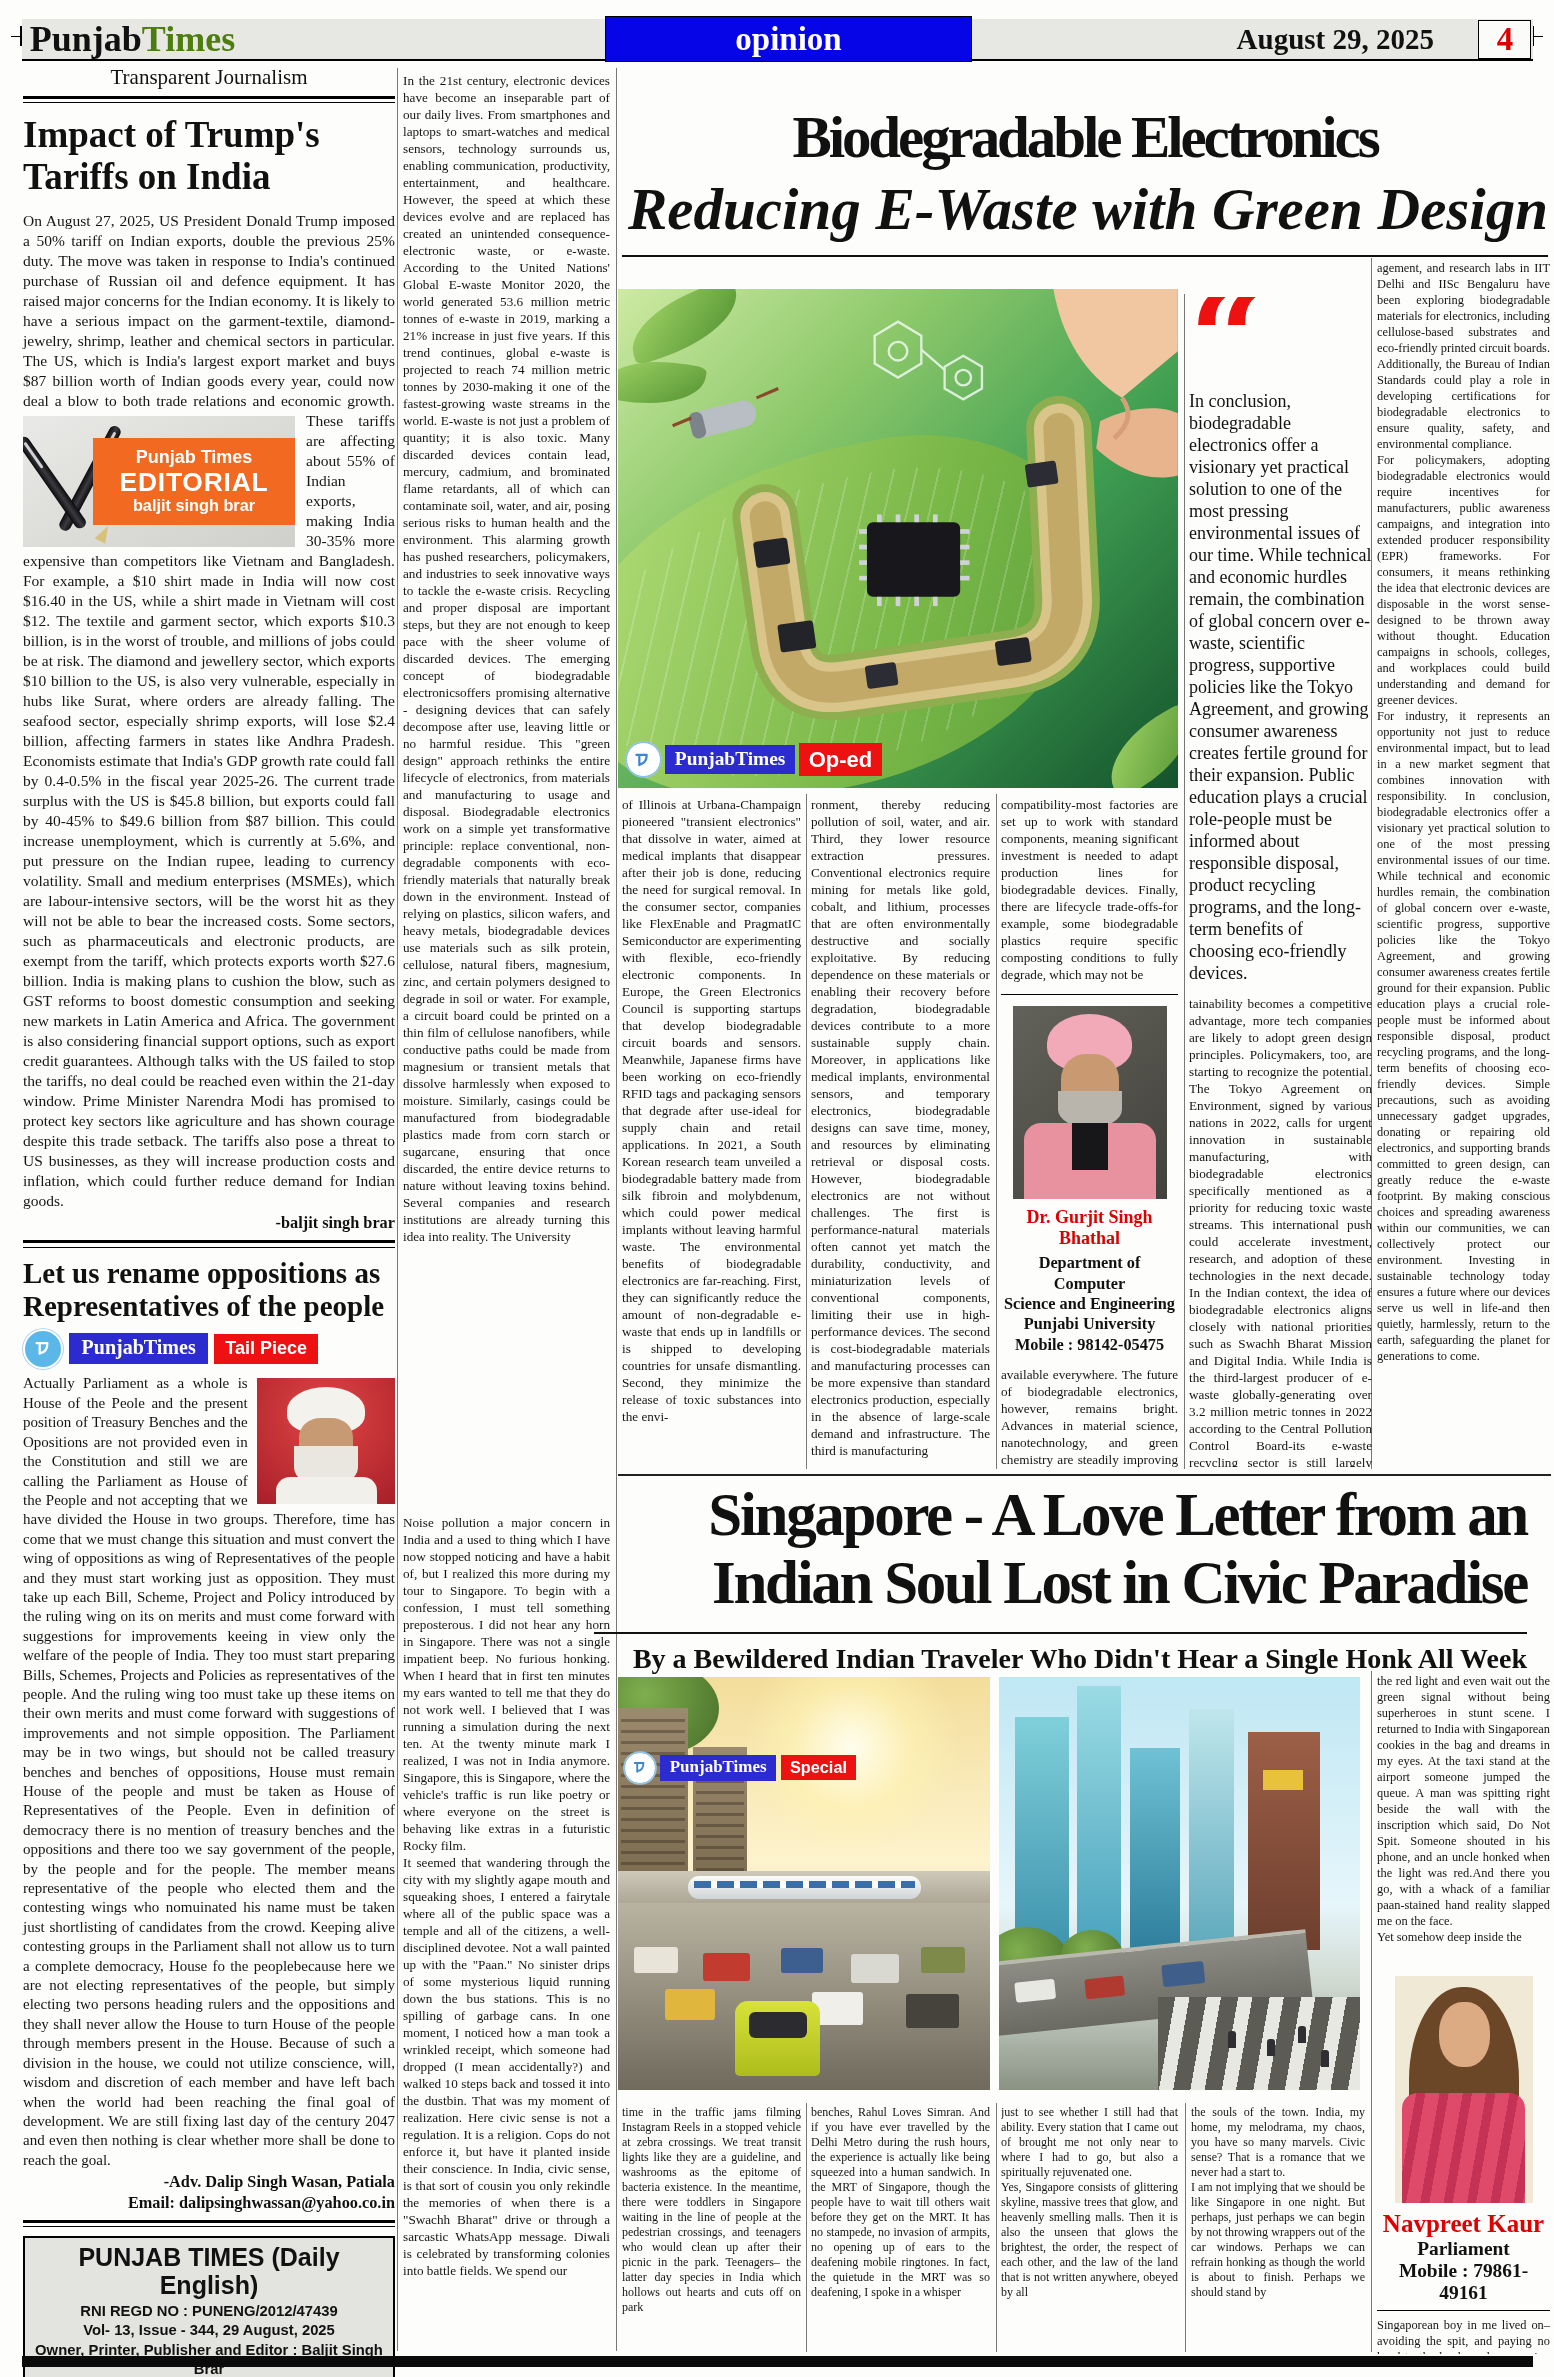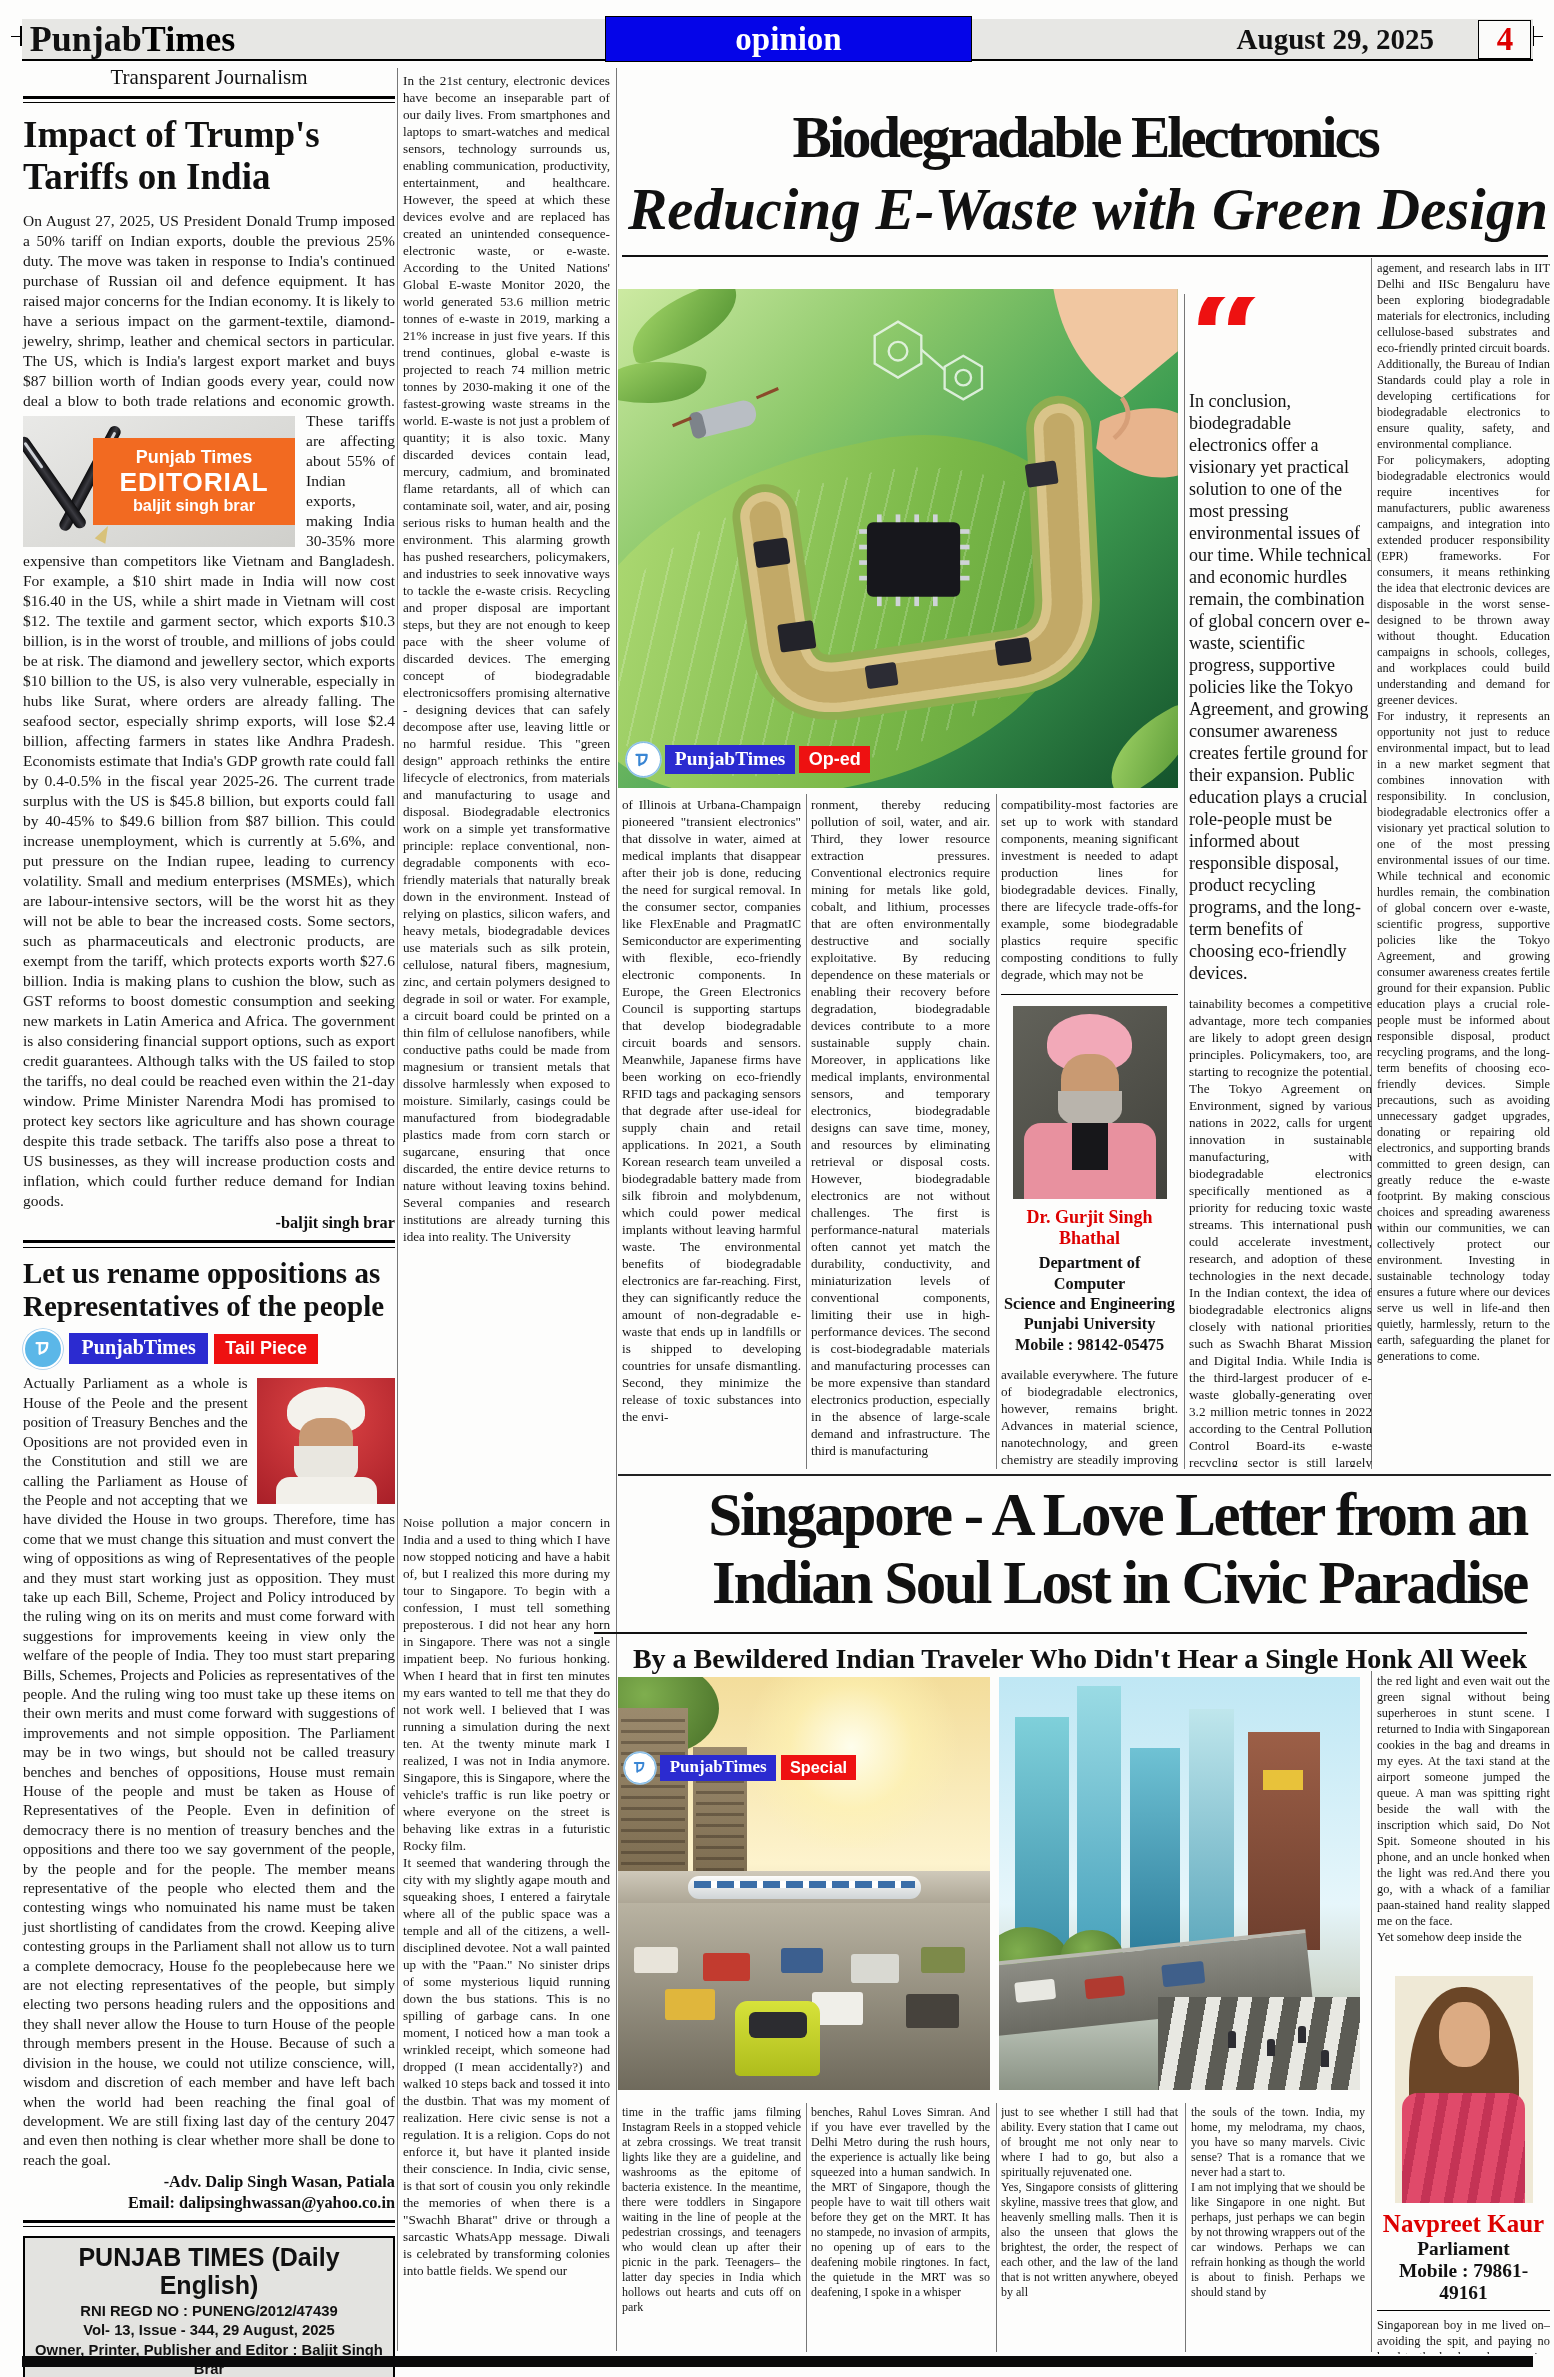--- a/index.html
+++ b/index.html
@@ -7,21 +7,21 @@
   .abs{position:absolute;}
   
   .reg{position:absolute;top:26.4px;font-family:"Liberation Sans",sans-serif;font-weight:bold;font-size:13.2px;letter-spacing:1.6px;display:flex;align-items:center;gap:4.7px;}
   .reg .c{color:#29abe2}.reg .m{color:#ec008c}.reg .y{color:#ffe400}.reg .k{color:#000}
   .cross{position:relative;width:20px;height:20px;display:inline-block}
   .cross:before{content:"";position:absolute;left:0;right:0;top:9.3px;height:1.6px;background:#000}
   .cross:after{content:"";position:absolute;top:0;bottom:0;left:9.3px;width:1.6px;background:#000}
   
   .masthead{left:22px;top:18.7px;width:1511px;height:40px;background:#e7e7e4;border-bottom:2.3px solid #000;}
   .brand{position:absolute;left:7.8px;top:0px;font-size:36px;font-weight:bold;line-height:40px;}
-  .brand .red{color:#000000}
+  .brand .red{color:#4d7c0f}
   .section-box{position:absolute;left:583px;top:-2.3px;width:365px;height:44px;background:#0505e8;border:1.6px solid #000;display:flex;align-items:center;justify-content:center;}
   .section-box span{color:#fff;font-size:33px;font-weight:bold;}
   .mdate{position:absolute;right:99px;top:3.9px;font-size:29px;font-weight:bold;}
   .pagenum{position:absolute;right:1.6px;top:1.6px;width:51px;height:37px;background:#fbfbfa;border:1.6px solid #000;display:flex;align-items:center;justify-content:center;color:#dd0000;font-size:33px;font-weight:bold;}
   
   .dblrule{border-top:3.1px solid #000;border-bottom:0.8px solid #000;height:3.1px;}
   .vrule{position:absolute;width:0.8px;background:#777;}
   .hrule{position:absolute;height:1.6px;background:#222;}
   
   .jtext{text-align:justify;color:#151515;}
@@ -64,21 +64,21 @@
   .ew-head h1{margin:0;font-size:59px;letter-spacing:-3.1px;line-height:1.02;font-weight:bold;}
   .ew-head .sub{font-size:59px;font-style:italic;margin-top:7.8px;font-weight:bold;text-align:right;}
   
   .ew-img{left:618px;top:289px;width:560px;height:499px;background:linear-gradient(135deg,#cdeaa2 0%,#8cc86a 30%,#3f9e52 62%,#14532c 100%);overflow:hidden;}
   .leaf-big{position:absolute;left:-47px;top:163px;width:528px;height:334px;background:linear-gradient(120deg,#b8e07c,#7ab848 60%,#5a9c38);border-radius:62% 38% 55% 45%/55% 45% 60% 40%;transform:rotate(-12deg);}
   .leaf-vein{position:absolute;left:-31px;top:194px;width:497px;height:280px;background:repeating-linear-gradient(115deg,transparent 0 20px,rgba(255,255,255,.18) 20px 22px);border-radius:60% 40% 55% 45%/55% 45% 60% 40%;transform:rotate(-12deg);}
   .leaf-s{position:absolute;background:linear-gradient(140deg,#a7d96a,#4e8f2f);border-radius:80% 10% 80% 10%;}
   .img-badge{position:absolute;left:7.8px;bottom:11px;display:flex;align-items:center;gap:4.7px;}
   .img-badge .logo-circ{width:33px;height:33px;background:#fff;border:1.6px solid #7db9e8;}
   .img-badge .bb{background:#2b2bd0;color:#fff;font-size:19.4px;font-weight:bold;padding:2.3px 9.3px 3.9px 9.3px;}
-  .img-badge .br{background:#ee1111;color:#fff;font-size:18px;font-weight:bold;font-family:"Liberation Sans",sans-serif;padding:3.1px 9.3px;}
+  .img-badge .br{background:#ee1111;color:#fff;font-size:22px;font-weight:bold;font-family:"Liberation Sans",sans-serif;padding:3.1px 9.3px;}
   
   .qmark{color:#ee1111;font-size:132px;line-height:85px;font-weight:bold;font-family:"DejaVu Serif",serif;height:93px;}
   .qtext{font-size:18px;line-height:22px;}
   
   .auth-card{border-top:1.6px solid #000;padding-top:11px;margin-top:7.8px;text-align:center;}
   .portrait1{width:154px;height:193px;margin:0 auto;background:linear-gradient(140deg,#62625a,#42423c);position:relative;overflow:hidden;}
   .portrait1 .turban{position:absolute;left:34px;top:7.8px;width:85px;height:58px;background:#f2a9b8;border-radius:50% 50% 42% 42%;}
   .portrait1 .face{position:absolute;left:48px;top:48px;width:58px;height:61px;background:#c99a72;border-radius:42%;}
   .portrait1 .beard{position:absolute;left:45px;top:85px;width:64px;height:37px;background:#b9b4ac;border-radius:0 0 50% 50%;}
   .portrait1 .coat{position:absolute;left:11px;top:117px;width:132px;height:76px;background:#e8919f;border-radius:17px 17px 0 0;}

